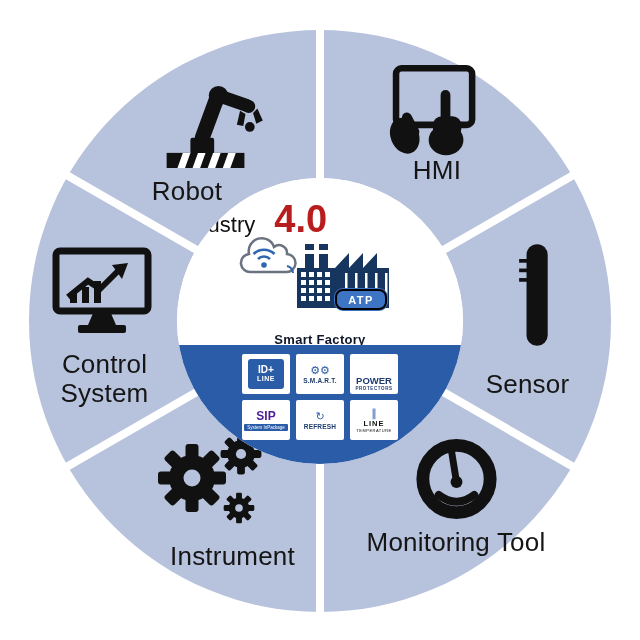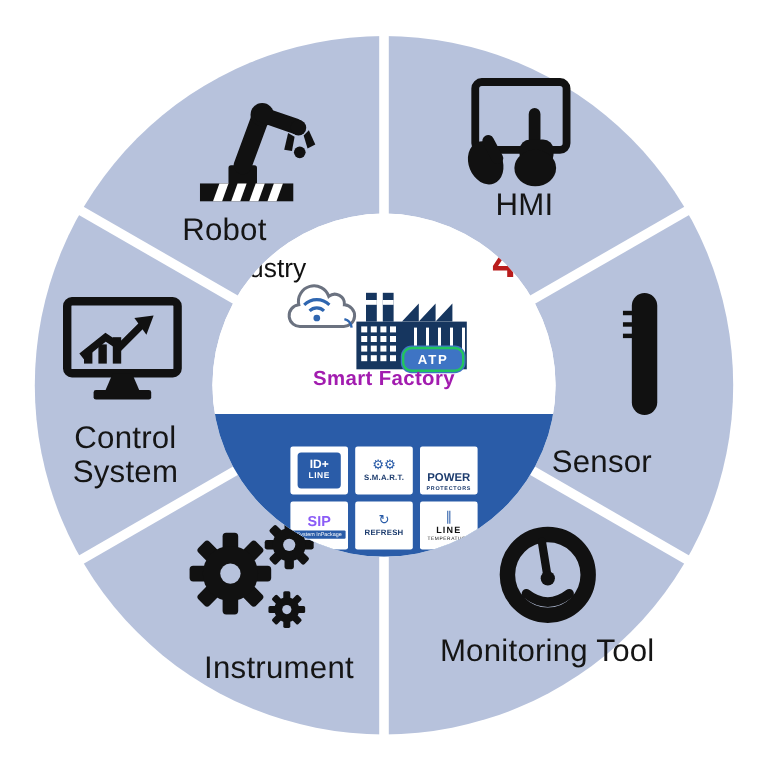--- a/index.html
+++ b/index.html
@@ -3,61 +3,61 @@
 <meta charset="utf-8">
 <style>
   html,body{margin:0;padding:0;background:#fff;font-family:"Liberation Sans",sans-serif;}
   .stage{position:relative;width:640px;height:623px;background:#fff;overflow:hidden;}
   .wheel-svg{position:absolute;left:0;top:0;}
 
   .seg-label{position:absolute;color:#151515;font-size:26px;font-weight:500;
              text-align:center;line-height:1.12;letter-spacing:.2px;}
   .label-robot{left:117px;top:177px;width:140px;}
   .label-hmi{left:377px;top:156px;width:120px;}
-  .label-sensor{left:429px;top:370px;width:145px;}
+  .label-sensor{left:455px;top:370px;width:145px;}
   .label-monitoring{left:366px;top:528px;width:180px;}
   .label-instrument{left:140px;top:542px;width:185px;}
   .label-control{left:22px;top:350px;width:165px;}
 
   .icon{position:absolute;}
   .icon-robot{left:158px;top:60px;width:108px;height:108px;}
   .icon-hmi{left:378px;top:64px;width:110px;height:100px;}
   .icon-sensor{left:517px;top:241px;width:36px;height:108px;}
   .icon-gauge{left:409px;top:434px;width:95px;height:88px;}
   .icon-gears{left:146px;top:426px;width:125px;height:107px;}
   .icon-monitor{left:50px;top:246px;width:104px;height:98px;}
 
   .center{position:absolute;left:177px;top:178px;width:286px;height:286px;border-radius:50%;
           background:#fff;overflow:hidden;}
-  .title-row{position:absolute;top:20px;width:100%;display:flex;justify-content:space-between;
-             align-items:baseline;gap:3px;}
+  .title-row{position:absolute;top:20px;width:100%;display:flex;justify-content:flex-start;
+             align-items:baseline;gap:19px;}
   .title-word{font-size:22px;color:#111;}
   .title-version{font-size:38px;font-weight:700;color:#b91c1c;}
   .cloud{position:absolute;left:60px;top:54px;}
   .factory{position:absolute;left:118px;top:64px;}
   .atp{position:absolute;left:158px;top:111px;width:48px;height:17px;background:#3e74c4;
-       border:2px solid #22c55e;border-radius:8px;color:#fff;font-weight:700;font-size:11px;
+       border:2px solid #000000;border-radius:8px;color:#fff;font-weight:700;font-size:11px;
        display:flex;align-items:center;justify-content:center;letter-spacing:1.5px;
        box-shadow:0 0 0 1px #3e74c4;}
-  .caption{position:absolute;top:128px;width:100%;text-align:center;font-size:17px;
-           font-weight:700;color:#a21caf;letter-spacing:.3px;}
+  .caption{position:absolute;top:154px;width:100%;text-align:center;font-size:13px;
+           font-weight:700;color:#0f172a;letter-spacing:.3px;}
   .band{position:absolute;left:0;top:167px;width:100%;height:119px;background:#2a5ca8;}
   .badges{display:flex;flex-wrap:wrap;justify-content:center;gap:6px;width:166px;
-          margin:0 auto;padding-top:27px;}
+          margin:0 auto;padding-top:9px;}
   .tile{width:48px;height:40px;background:#fff;border-radius:2px;display:flex;
         flex-direction:column;align-items:center;justify-content:center;overflow:hidden;}
   .t1-box{width:36px;height:30px;background:#2a5ca8;border-radius:3px;color:#fff;
           display:flex;flex-direction:column;align-items:center;justify-content:center;}
   .t1a{font-size:10px;font-weight:800;line-height:1;}
   .t1b{font-size:7px;font-weight:700;line-height:1.2;letter-spacing:.5px;}
   .tile-glyph{color:#2a5ca8;font-size:11px;line-height:1;}
   .tile-label-sm{color:#1d3c6e;font-size:6.5px;font-weight:800;letter-spacing:.2px;margin-top:1px;}
   .t3a{color:#1d3c6e;font-size:9.5px;font-weight:800;line-height:1.2;margin-top:18px;}
   .t3b{color:#1d3c6e;font-size:4.5px;font-weight:700;letter-spacing:.6px;}
-  .t4a{color:#8b5cf6;font-size:12px;font-weight:800;line-height:1;}
+  .t4a{color:#4c1d95;font-size:12px;font-weight:800;line-height:1;}
   .t4b{background:#2a5ca8;color:#fff;font-size:4.5px;margin-top:2px;padding:1px 3px;border-radius:1px;}
   .t6a{color:#111;font-size:7.5px;font-weight:800;letter-spacing:1px;line-height:1.2;}
   .t6b{color:#111;font-size:4px;letter-spacing:.5px;}
 </style>
 </head>
 <body>
 
 <div class="stage">
 
   <svg class="wheel-svg" width="640" height="640" viewBox="0 0 640 640">

